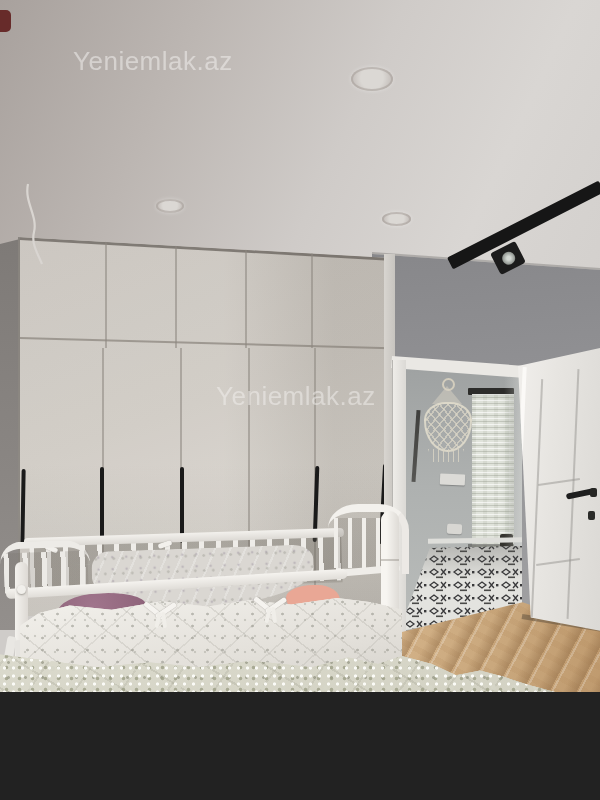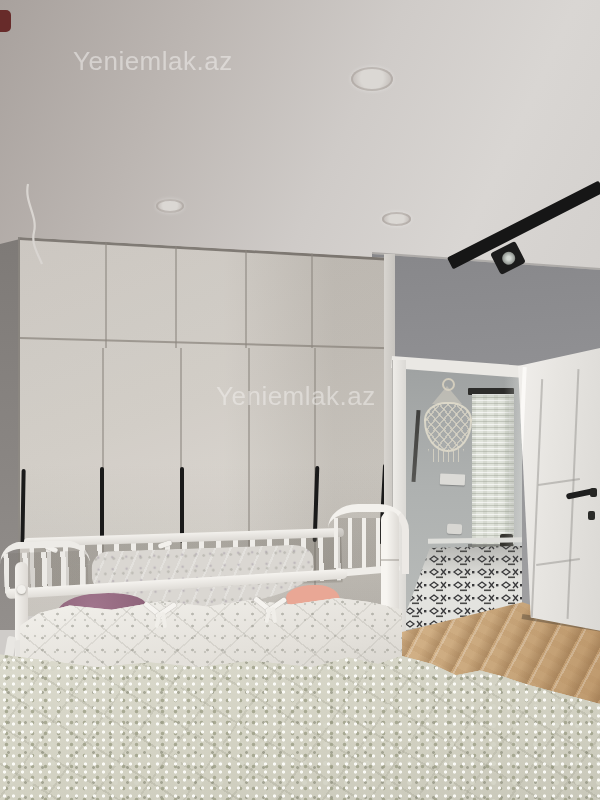--- a/index.html
+++ b/index.html
@@ -1,16 +1,16 @@
 <!DOCTYPE html>
 <html><head>
 <meta charset="utf-8">
 <style>
   html,body{margin:0;padding:0;background:#222;}
-  #stage{position:relative;width:600px;height:800px;overflow:hidden;background:#cfccc9;font-family:"Liberation Sans",sans-serif;}
+  #stage{position:relative;width:600px;height:692px;overflow:hidden;background:#cfccc9;font-family:"Liberation Sans",sans-serif;}
   .abs{position:absolute;}
 
   
   .ceiling{left:0;top:0;width:600px;height:300px;
     background:linear-gradient(115deg,#a8a19d 0%,#bcb6b2 28%,#cfcbc8 55%,#d9d6d3 78%,#d3d0cd 100%);}
   .wall-left{left:0;top:238px;width:24px;height:392px;
     clip-path:polygon(0 6px,100% 0,100% 100%,0 100%);
     background:linear-gradient(180deg,#7e7a77,#8a8683 60%,#938f8c);}
   .wall-right{left:360px;top:248px;width:240px;height:452px;
     clip-path:polygon(12px 6px,100% 22px,100% 100%,12px 100%);

